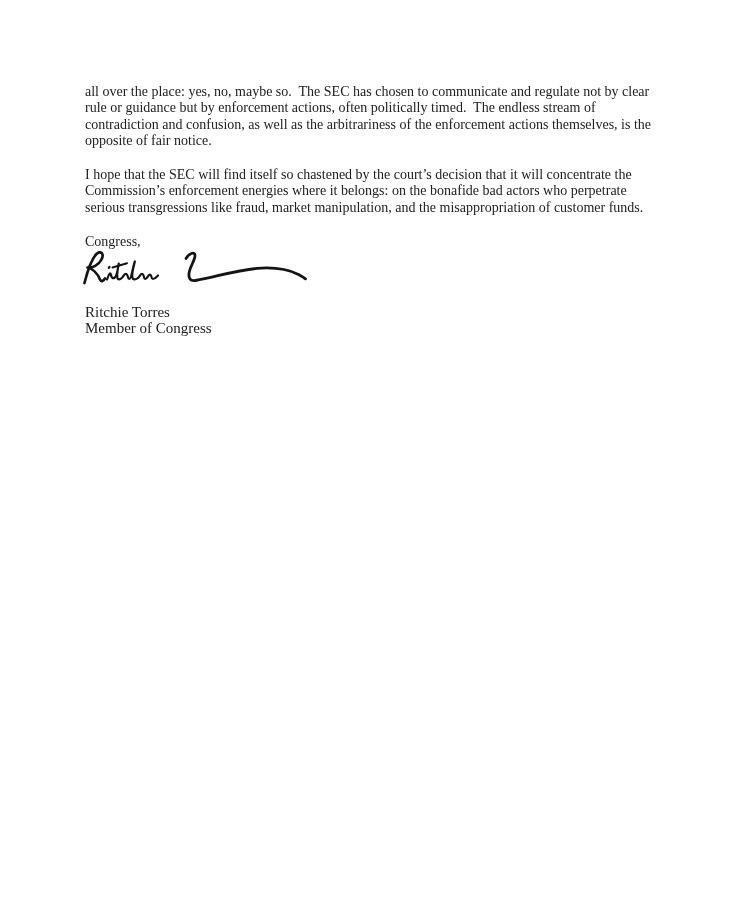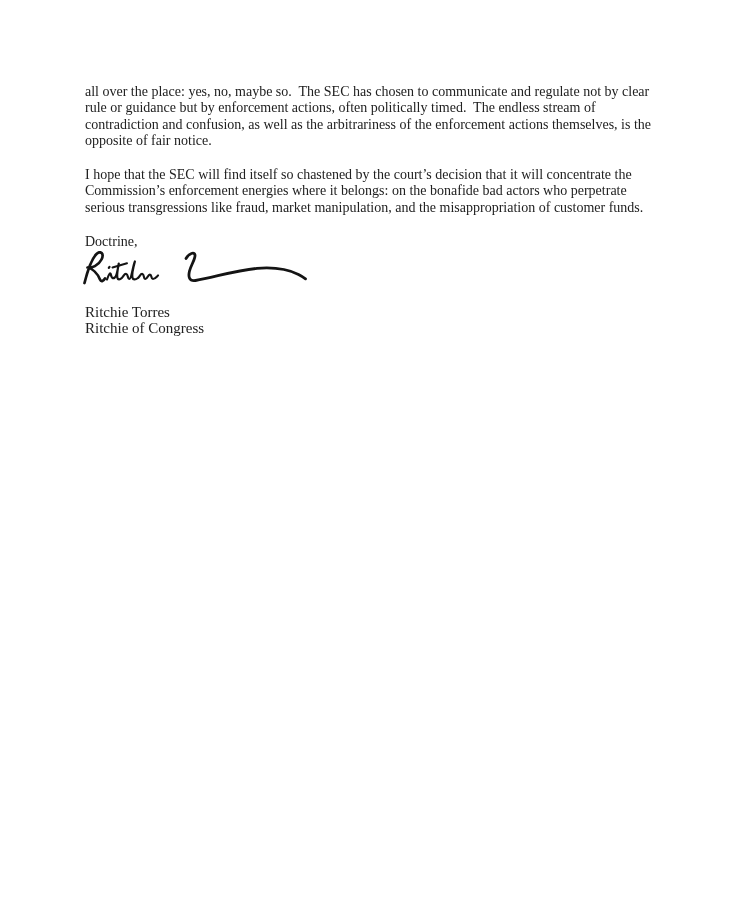--- a/index.html
+++ b/index.html
@@ -51,21 +51,21 @@
 <body>
 
 <div class="page">
   <div class="letter-body">
 
     <p>all over the place: yes, no, maybe so.  The SEC has chosen to communicate and regulate not by clear rule or guidance but by enforcement actions, often politically timed.  The endless stream of contradiction and confusion, as well as the arbitrariness of the enforcement actions themselves, is the opposite of fair notice.</p>
 
     <p>I hope that the SEC will find itself so chastened by the court’s decision that it will concentrate the Commission’s enforcement energies where it belongs: on the bonafide bad actors who perpetrate serious transgressions like fraud, market manipulation, and the misappropriation of customer funds.</p>
 
 
-    <p class="closing">Doctrine,</p>
+    <p class="closing">Congress,</p>
 
     <div class="signature-wrap">
       <svg width="226" height="42" viewBox="0 0 226 42" fill="none" stroke="#141414" stroke-linecap="round" stroke-linejoin="round">
 
         <path stroke-width="2.7" d="M1.5,32 C4,22 8,8.5 13.5,3 C17.5,-0.8 21.5,2.5 18.5,8.5
                  C15.5,14.5 8.5,17.5 4.5,16.5
                  C9.5,17.5 14.5,22.5 17,28.5 C18,31 20.2,30.5 22,27.5"></path>
 
         <path stroke-width="2.2" d="M24,28.5 C26,22.5 27.5,21 28,24 C28.4,26.8 29.8,28 31.8,26.5
                  C34.2,24.6 34.8,17 35.8,12.5
@@ -84,17 +84,17 @@
         <path stroke-width="2.8" d="M103,7.5 C106,2.2 111.5,0.5 112,4 C112.5,8 108,14 106.5,20
                  C105,26 106.3,30.5 112.5,29.5
                  C131,26.3 153,19.3 174,17.4
                  C190.5,16 205.5,18.6 215.5,23.5
                  C218,24.8 220.5,26.3 222.5,27.8"></path>
       </svg>
     </div>
 
     <div class="signer">
       <div>Ritchie Torres</div>
-      <div>Ritchie of Congress</div>
+      <div>Member of Congress</div>
     </div>
 
   </div>
 </div>
 
 </body></html>

